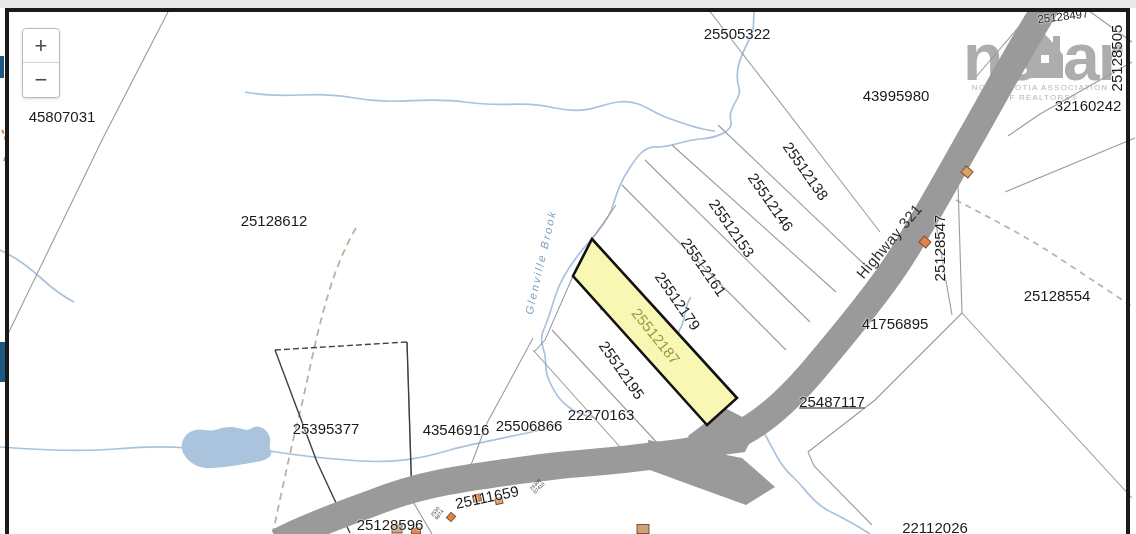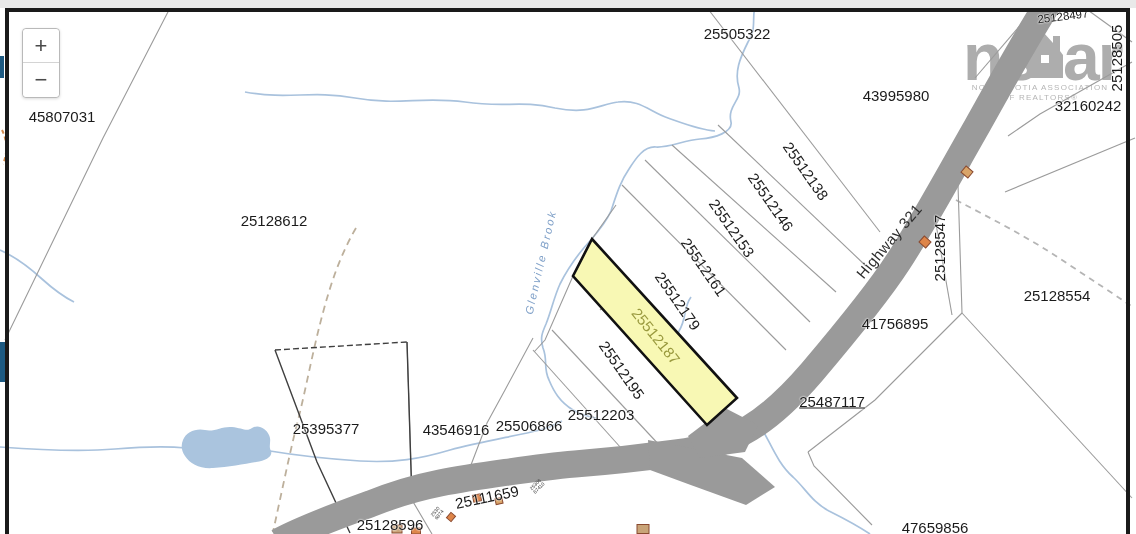--- a/index.html
+++ b/index.html
@@ -131,29 +131,29 @@
       <div class="plabel" style="left: 258px; top: 220px; transform: translate(-50%, -50%) rotate(0deg); margin-left: 16px;">25128612</div>
       <div class="plabel" style="left: 737px; top: 33px; transform: translate(-50%, -50%) rotate(0deg);">25505322</div>
       <div class="plabel" style="left: 896px; top: 95px; transform: translate(-50%, -50%) rotate(0deg);">43995980</div>
       <div class="plabel small" style="left: 1063px; top: 17px; transform: translate(-50%, -50%) rotate(-7deg);">25128497</div>
       <div class="plabel" style="left: 1116px; top: 58px; transform: translate(-50%, -50%) rotate(-90deg);">25128505</div>
       <div class="plabel" style="left: 1088px; top: 105px; transform: translate(-50%, -50%) rotate(0deg);">32160242</div>
       <div class="plabel" style="left: 1057px; top: 278px; transform: translate(-50%, -50%) rotate(0deg); margin-top: 17px;">25128554</div>
       <div class="plabel" style="left: 939px; top: 248px; transform: translate(-50%, -50%) rotate(-90deg);">25128547</div>
       <div class="plabel" style="left: 895px; top: 323px; transform: translate(-50%, -50%) rotate(0deg);">41756895</div>
       <div class="plabel" style="left: 832px; top: 401px; transform: translate(-50%, -50%) rotate(0deg); text-decoration: underline;">25487117</div>
-      <div class="plabel" style="left: 935px; top: 527px; transform: translate(-50%, -50%) rotate(0deg);">47659856</div>
+      <div class="plabel" style="left: 935px; top: 527px; transform: translate(-50%, -50%) rotate(0deg);">22112026</div>
       <div class="plabel" style="left: 806px; top: 171px; transform: translate(-50%, -50%) rotate(55deg);">25512138</div>
       <div class="plabel" style="left: 771px; top: 202px; transform: translate(-50%, -50%) rotate(55deg);">25512146</div>
       <div class="plabel" style="left: 732px; top: 228px; transform: translate(-50%, -50%) rotate(55deg);">25512153</div>
       <div class="plabel" style="left: 704px; top: 267px; transform: translate(-50%, -50%) rotate(55deg);">25512161</div>
       <div class="plabel" style="left: 678px; top: 301px; transform: translate(-50%, -50%) rotate(55deg);">25512179</div>
       <div class="plabel hl" style="left: 656px; top: 336px; transform: translate(-50%, -50%) rotate(51deg);">25512187</div>
       <div class="plabel" style="left: 622px; top: 370px; transform: translate(-50%, -50%) rotate(55deg);">25512195</div>
-      <div class="plabel" style="left: 601px; top: 414px; transform: translate(-50%, -50%) rotate(0deg);">25512203</div>
+      <div class="plabel" style="left: 601px; top: 414px; transform: translate(-50%, -50%) rotate(0deg);">22270163</div>
       <div class="plabel" style="left: 456px; top: 429px; transform: translate(-50%, -50%) rotate(0deg);">43546916</div>
       <div class="plabel" style="left: 529px; top: 425px; transform: translate(-50%, -50%) rotate(0deg);">25506866</div>
       <div class="plabel" style="left: 326px; top: 428px; transform: translate(-50%, -50%) rotate(0deg);">25395377</div>
       <div class="plabel" style="left: 390px; top: 524px; transform: translate(-50%, -50%) rotate(0deg);">25128596</div>
       <div class="plabel" style="left: 487px; top: 497px; transform: translate(-50%, -50%) rotate(-12deg);">25111659</div>
       <div class="plabel road" style="left: 889px; top: 241px; transform: translate(-50%, -50%) rotate(-50deg);">Highway 321</div>
       <div class="plabel water" style="left: 541px; top: 262px; transform: translate(-50%, -50%) rotate(-77deg);">Glenville Brook</div>
       <div class="plabel tiny" style="left: 537px; top: 486px; transform: translate(-50%, -50%) rotate(-45deg);">
         <div>25306</div>
         <div>87410</div>

